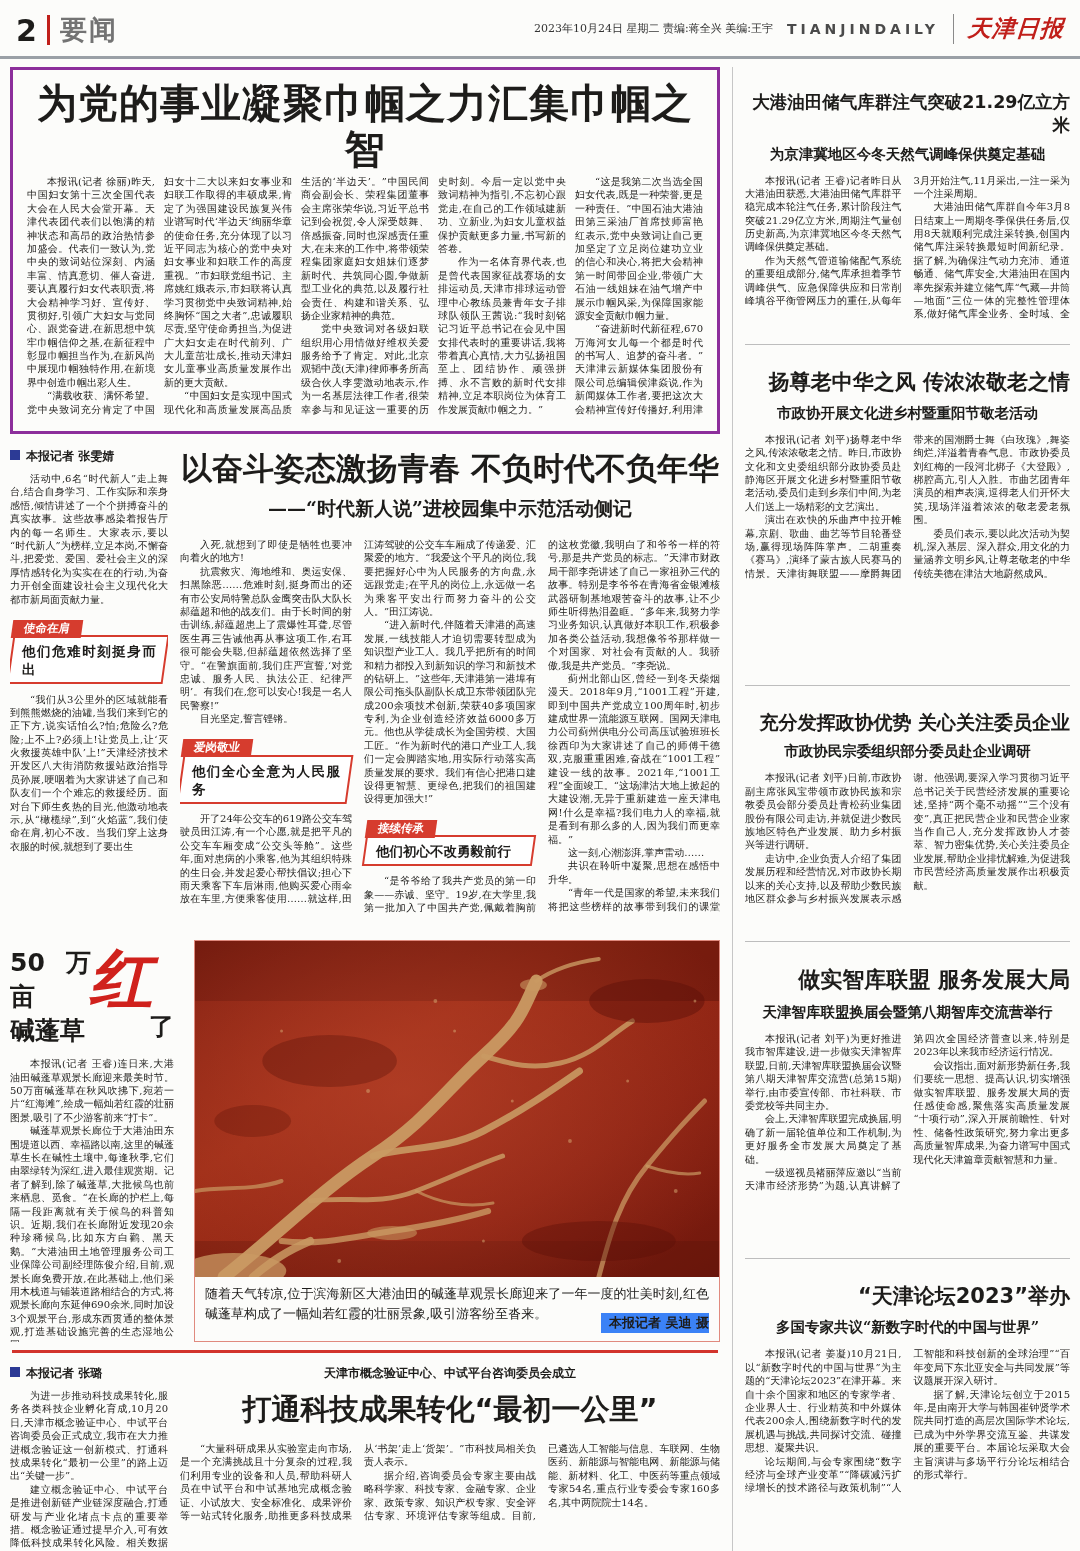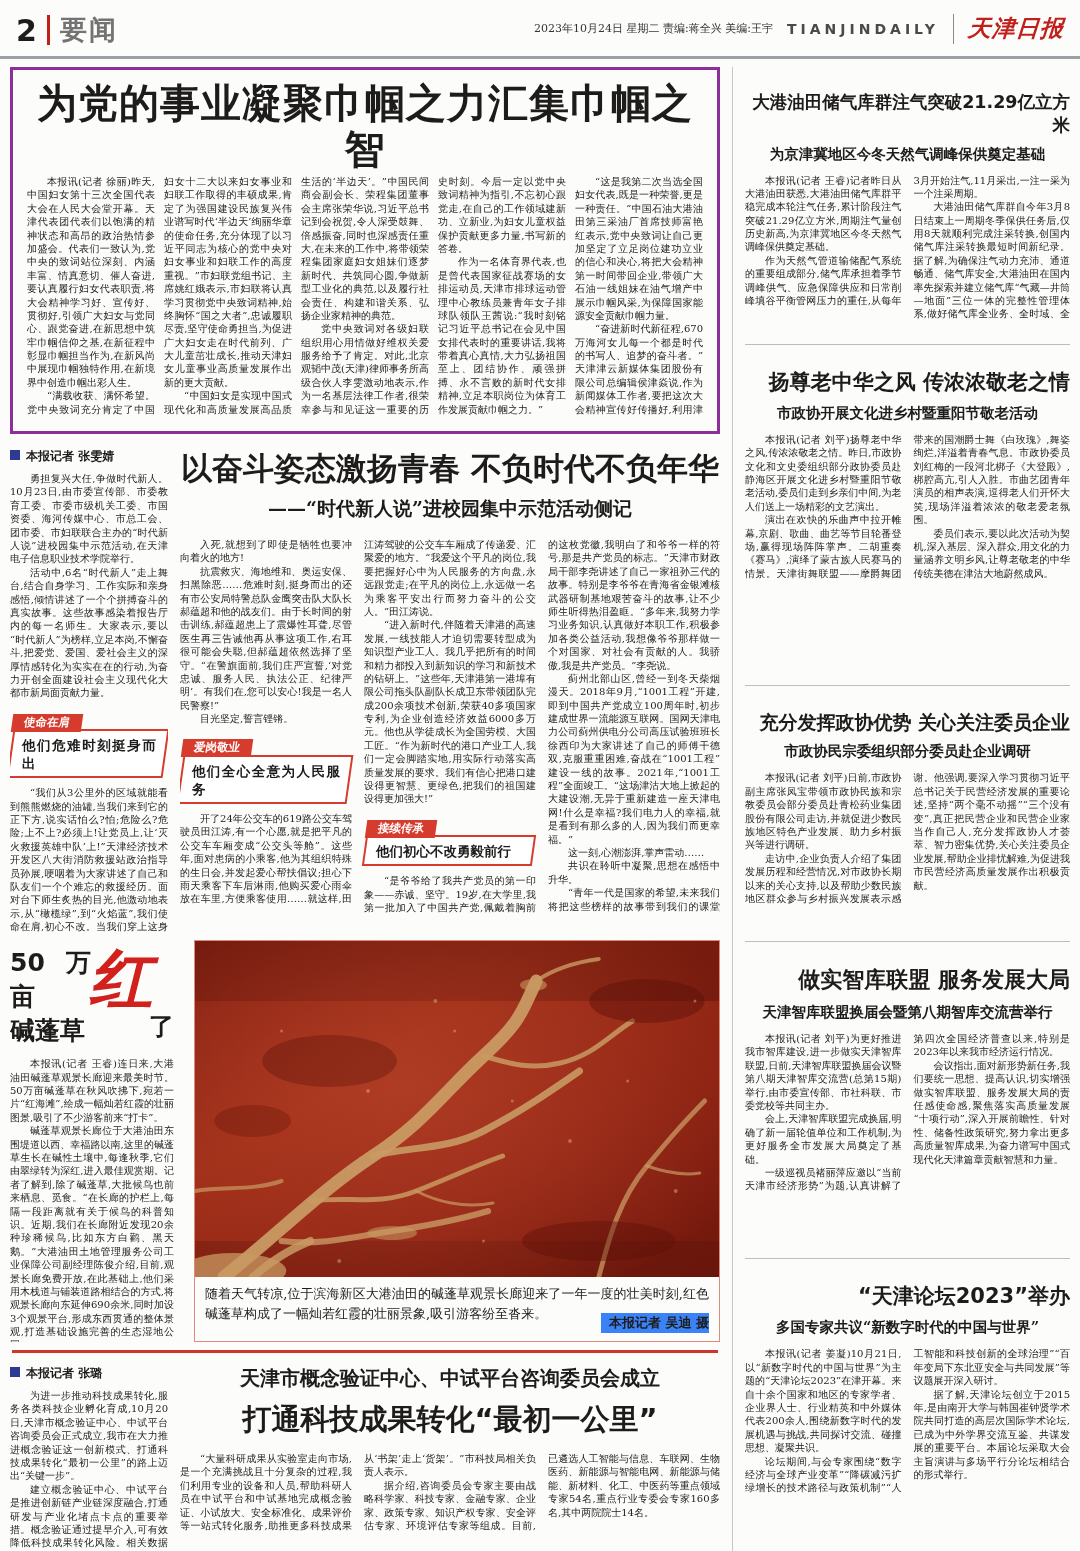--- a/index.html
+++ b/index.html
@@ -53,21 +53,21 @@
   .sw-tail{font-size:25px;font-weight:900;align-self:flex-end;font-family:"DejaVu Sans",sans-serif;margin:0 0 4px -4px;}
   .photo-fig{flex:1;border:1px solid #e08a7e;margin:0;display:flex;flex-direction:column;min-width:0;}
   .photo-fig svg{display:block;width:100%;height:336px;}
   .photo-cap{position:relative;padding:7px 10px 8px;font-size:13px;line-height:1.55;text-align:justify;flex:1;}
   .photo-credit{position:absolute;right:10px;bottom:8px;font-weight:bold;background:#3b82f6;padding-left:8px;}
   .red-rule{height:3px;background:#d2342c;margin:8px 2px 0;}
   
   .poc{display:flex;gap:12px;margin-top:10px;height:196px;overflow:hidden;}
   .poc-left{flex:0 0 158px;overflow:hidden;}
   .poc-right{flex:1;min-width:0;}
-  .poc-kicker{text-align:center;font-weight:bold;font-size:20px;margin:2px 0 8px;text-indent:0;}
+  .poc-kicker{text-align:center;font-weight:bold;font-size:12px;margin:2px 0 8px;text-indent:0;}
   .poc-headline{text-align:center;font-weight:900;font-size:29px;margin:0 0 12px;font-family:"DejaVu Sans",sans-serif;}
   .poc-flow{columns:3;column-gap:12px;height:110px;overflow:hidden;}
   
   .r-art{padding:8px 0 12px;}
   .r-art + .r-art{border-top:1px solid #bdbdbd;}
   .r-headline{text-align:right;font-weight:900;line-height:1.3;margin:16px 0 8px;font-family:"DejaVu Sans",sans-serif;}
   .r-subhead{text-align:center;font-weight:bold;font-size:14.5px;margin:0 0 10px;text-indent:0;}
   .r-body{columns:2;column-gap:12px;overflow:hidden;}
   .h-gas{font-size:17.5px;}
   .h-cppcc{font-size:19px;}
@@ -116,21 +116,20 @@
             <p>“奋进新时代新征程,670万海河女儿每一个都是时代的书写人、追梦的奋斗者。”天津津云新媒体集团股份有限公司总编辑侯津焱说,作为新闻媒体工作者,要把这次大会精神宣传好传播好,利用津云新媒体平台充分展现在推进强国建设、民族复兴伟业中的妇女力量,讲好巾帼故事,激励巾帼之志,唱响巾帼之歌。</p>
           </div>
       </article>
 
       <article class="youth">
         <div class="youth-left body-text">
           <div class="byline">
             <span class="sq"></span><span>本报记者 张雯婧</span>
           </div>
           <div>
-              <p>勇担复兴大任,争做时代新人。10月23日,由市委宣传部、市委教育工委、市委市级机关工委、市国资委、海河传媒中心、市总工会、团市委、市妇联联合主办的“时代新人说”进校园集中示范活动,在天津电子信息职业技术学院举行。</p>
               <p>活动中,6名“时代新人”走上舞台,结合自身学习、工作实际和亲身感悟,倾情讲述了一个个拼搏奋斗的真实故事。这些故事感染着报告厅内的每一名师生。大家表示,要以“时代新人”为榜样,立足本岗,不懈奋斗,把爱党、爱国、爱社会主义的深厚情感转化为实实在在的行动,为奋力开创全面建设社会主义现代化大都市新局面贡献力量。</p>
             </div>
           <div class="tagwrap">
             <div class="tagtab">使命在肩</div>
             <div class="tagbox">
                 <div class="ttl">他们危难时刻挺身而出</div>
               </div>
           </div>
           <div>
               <p>“我们从3公里外的区域就能看到熊熊燃烧的油罐,当我们来到它的正下方,说实话怕么?怕;危险么?危险;上不上?必须上!让党员上,让‘灭火救援英雄中队’上!”天津经济技术开发区八大街消防救援站政治指导员孙展,哽咽着为大家讲述了自己和队友们一个个难忘的救援经历。面对台下师生炙热的目光,他激动地表示,从“橄榄绿”,到“火焰蓝”,我们使命在肩,初心不改。当我们穿上这身衣服的时候,就想到了要出生</p>

